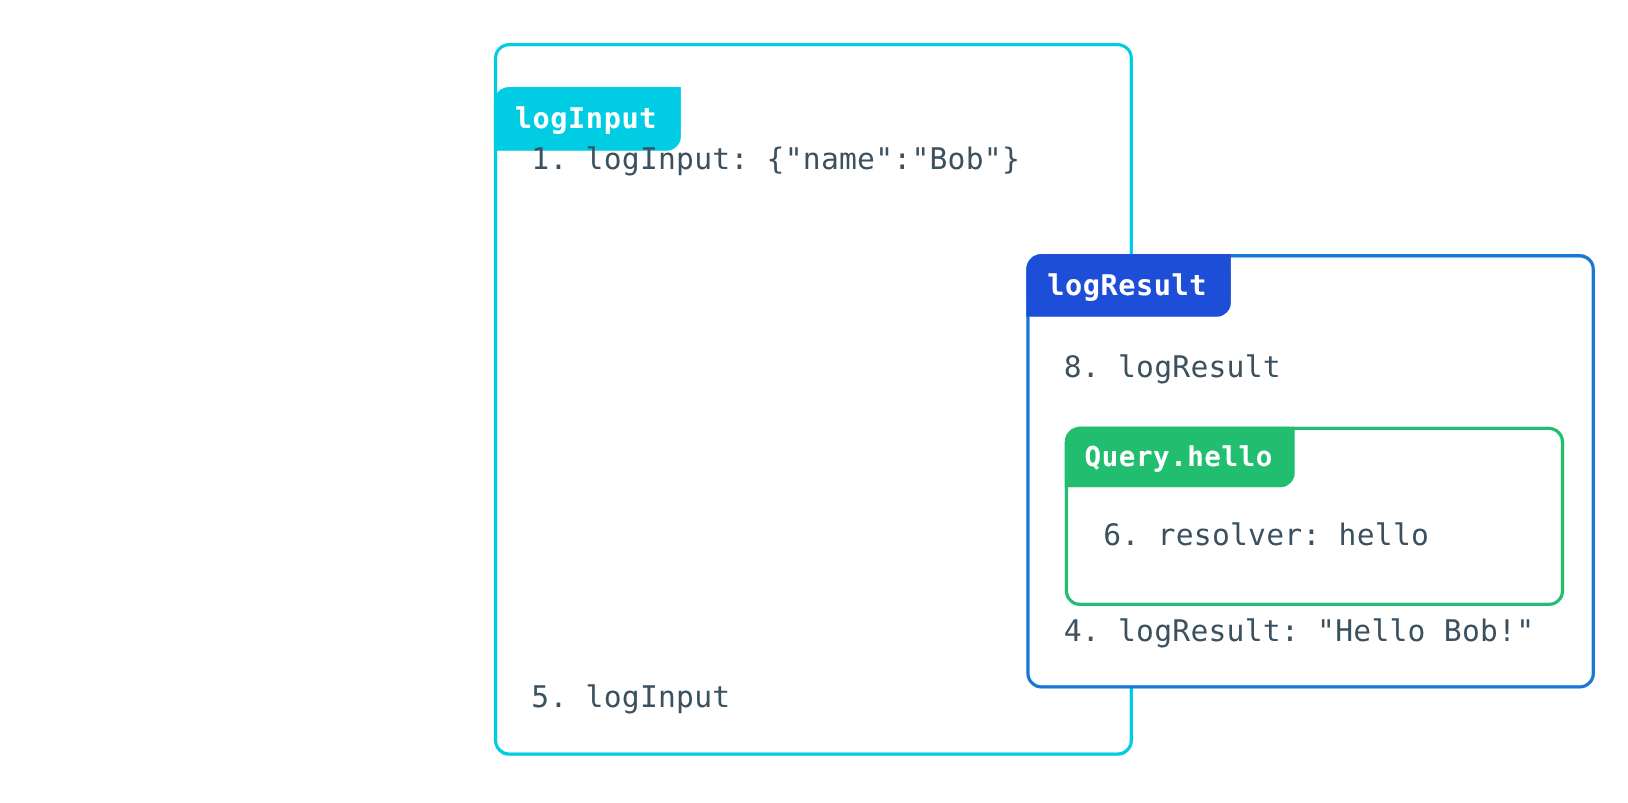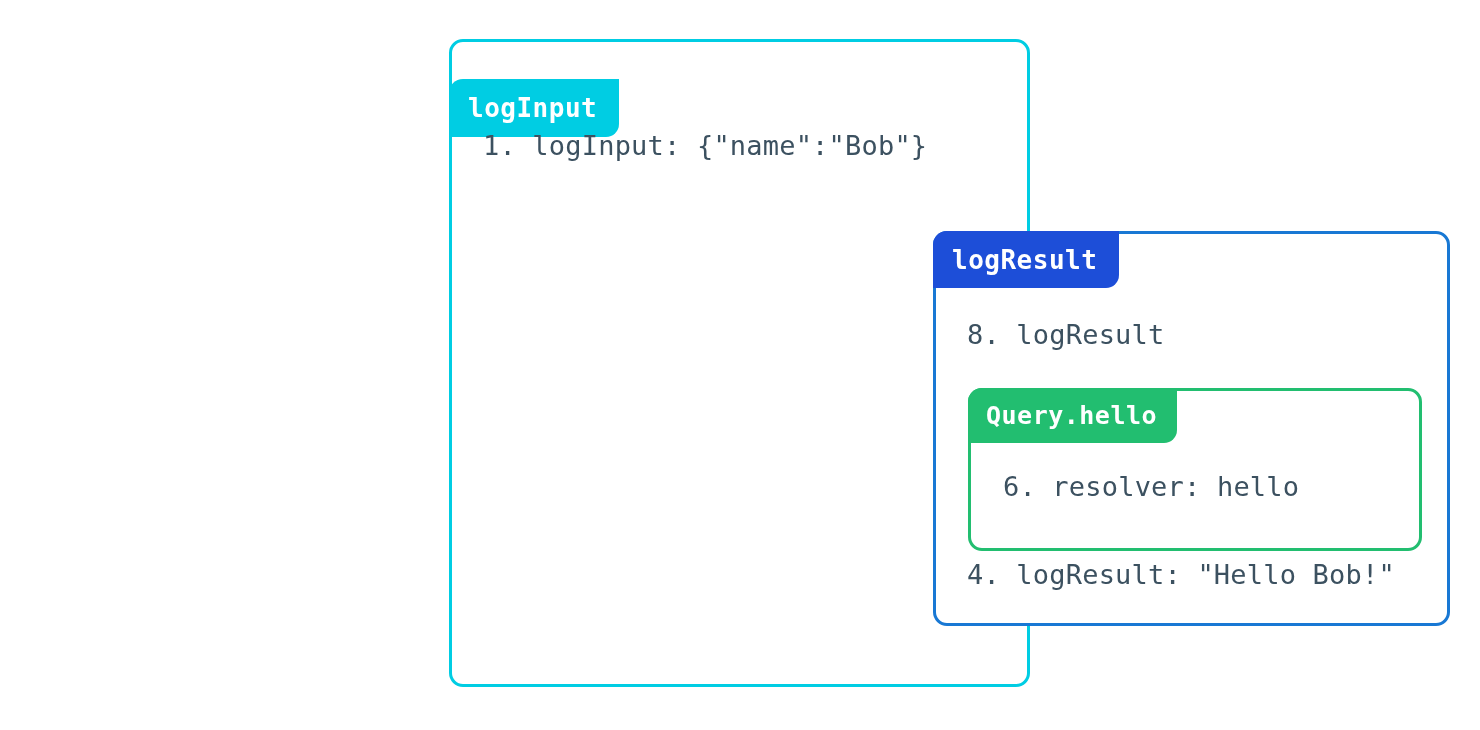--- a/index.html
+++ b/index.html
@@ -153,15 +153,16 @@
       <div class="trace-box" id="box-queryhello">
 
         <div class="box-tab">Query.hello</div>
 
         <div class="trace-line" id="line-3">6. resolver: hello</div>
       </div>
 
       <div class="trace-line" id="line-4">4. logResult: "Hello Bob!"</div>
     </div>
 
+    <div class="trace-line" id="line-5">5. logInput</div>
   </div>
 
 </div>
 
 </body></html>

